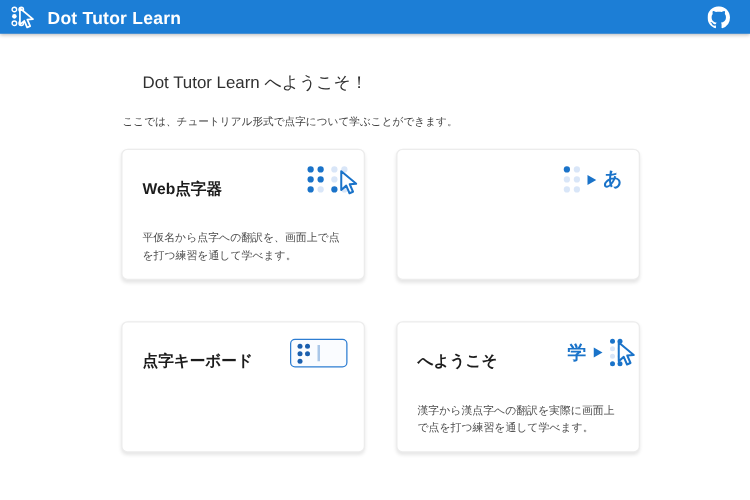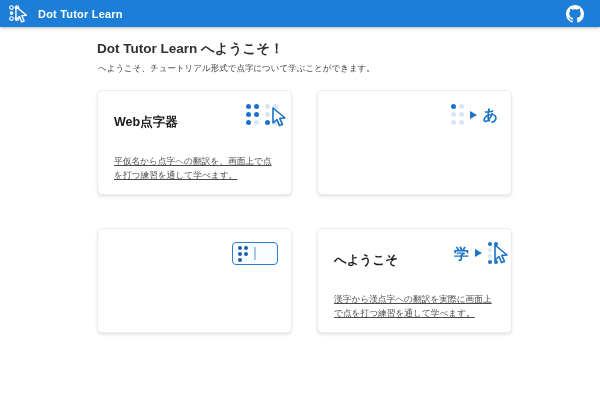--- a/index.html
+++ b/index.html
@@ -11,41 +11,41 @@
 
   
   .header {
     height:27px; background:#1c7ed6;
     display:flex; align-items:center;
     padding:0 14px 0 5px;
     box-shadow:0 1px 3px rgba(0,0,0,.28);
     position:relative; z-index:2;
   }
   .logo { width:24px; height:24px; margin-right:9px; display:flex; align-items:center; justify-content:center; }
-  .app-title { color:#ffffff; font-size:11px; font-weight:bold; letter-spacing:.2px; }
+  .app-title { color:#ffffff; font-size:14px; font-weight:bold; letter-spacing:.2px; }
   .gh-btn { margin-left:auto; width:22px; height:22px; display:flex; align-items:center; justify-content:center; cursor:pointer; border-radius:50%; }
 
   
   .main { padding:13px 0 0 97px; }
-  .welcome-title { font-size:13.5px; font-weight:700; color:#303030; margin:0; }
+  .welcome-title { font-size:13.5px; font-weight:400; color:#303030; margin:17px; }
   .welcome-sub { font-size:8.5px; color:#3d3d3d; margin:5px 0 0 1px; }
 
   .grid {
     margin-top:15px;
     display:grid; grid-template-columns:195px 195px;
     column-gap:25px; row-gap:33px;
   }
   .card {
     position:relative; height:105px; box-sizing:border-box;
     background:#ffffff; border:1px solid #ececec; border-radius:5px;
     box-shadow:0 2px 3px rgba(0,0,0,.10);
     padding:14px 16px; cursor:pointer;
   }
   .card h3 { margin:9px 0 0; font-size:12.5px; font-weight:bold; color:#1c1c1c; }
-  .card p { margin:23px 0 0; font-size:8.7px; line-height:1.62; color:#4b4b4b;text-decoration:underline; }
+  .card p { margin:23px 0 0; font-size:8.7px; line-height:1.62; color:#4b4b4b; }
   .icon-area { position:absolute; top:13px; right:13px; display:flex; align-items:center; gap:6px; }
 
   
   .braille { display:grid; grid-template-columns:repeat(2,5px); grid-auto-rows:5px; gap:3px; }
   .braille.small { grid-template-columns:repeat(2,4px); grid-auto-rows:4px; gap:2px; }
   .dot { width:100%; height:100%; border-radius:50%; }
   .d-on  { background:#1a73c9; }
   .d-off { background:#d9e6f8; }
   .d-dark{ background:#1b5fae; }
   .d-none{ background:transparent; }
@@ -89,21 +89,21 @@
   <span class="app-title">Dot Tutor Learn</span>
   <span class="gh-btn">
     <svg viewBox="0 0 16 16" width="18" height="18" fill="#ffffff">
       <path d="M8 0C3.58 0 0 3.58 0 8c0 3.54 2.29 6.53 5.47 7.59.4.07.55-.17.55-.38 0-.19-.01-.82-.01-1.49-2.01.37-2.53-.49-2.69-.94-.09-.23-.48-.94-.82-1.13-.28-.15-.68-.52-.01-.53.63-.01 1.08.58 1.23.82.72 1.21 1.87.87 2.33.66.07-.52.28-.87.51-1.07-1.78-.2-3.64-.89-3.64-3.95 0-.87.31-1.59.82-2.15-.08-.2-.36-1.02.08-2.12 0 0 .67-.21 2.2.82.64-.18 1.32-.27 2-.27s1.36.09 2 .27c1.53-1.04 2.2-.82 2.2-.82.44 1.1.16 1.92.08 2.12.51.56.82 1.27.82 2.15 0 3.07-1.87 3.75-3.65 3.95.29.25.54.73.54 1.48 0 1.07-.01 1.93-.01 2.2 0 .21.15.46.55.38A8.01 8.01 0 0 0 16 8c0-4.42-3.58-8-8-8z"></path>
     </svg>
   </span>
 </div>
 
 <div class="main">
   <h1 class="welcome-title">Dot Tutor Learn へようこそ！</h1>
-  <p class="welcome-sub">へようこそ、チュートリアル形式で点字について学ぶことができます。</p>
+  <p class="welcome-sub">ここでは、チュートリアル形式で点字について学ぶことができます。</p>
 
   <div class="grid">
 
     <div class="card">
       <h3>Web点字器</h3>
       <span class="icon-area">
         <span class="braille">
           <span class="dot d-on"></span>
             <span class="dot d-on"></span>
           <span class="dot d-on"></span>
@@ -137,20 +137,21 @@
             <span class="dot d-off"></span>
           <span class="dot d-off"></span>
             <span class="dot d-off"></span>
         </span>
         <span class="tri"></span>
         <span class="ic-char">あ</span>
       </span>
     </div>
 
     <div class="card">
+      <h3>点字キーボード</h3>
       <span class="icon-area">
         <span class="kbd-box">
           <span class="braille small">
             <span class="dot d-dark"></span>
               <span class="dot d-dark"></span>
             <span class="dot d-dark"></span>
               <span class="dot d-dark"></span>
             <span class="dot d-dark"></span>
               <span class="dot d-none"></span>
           </span>

